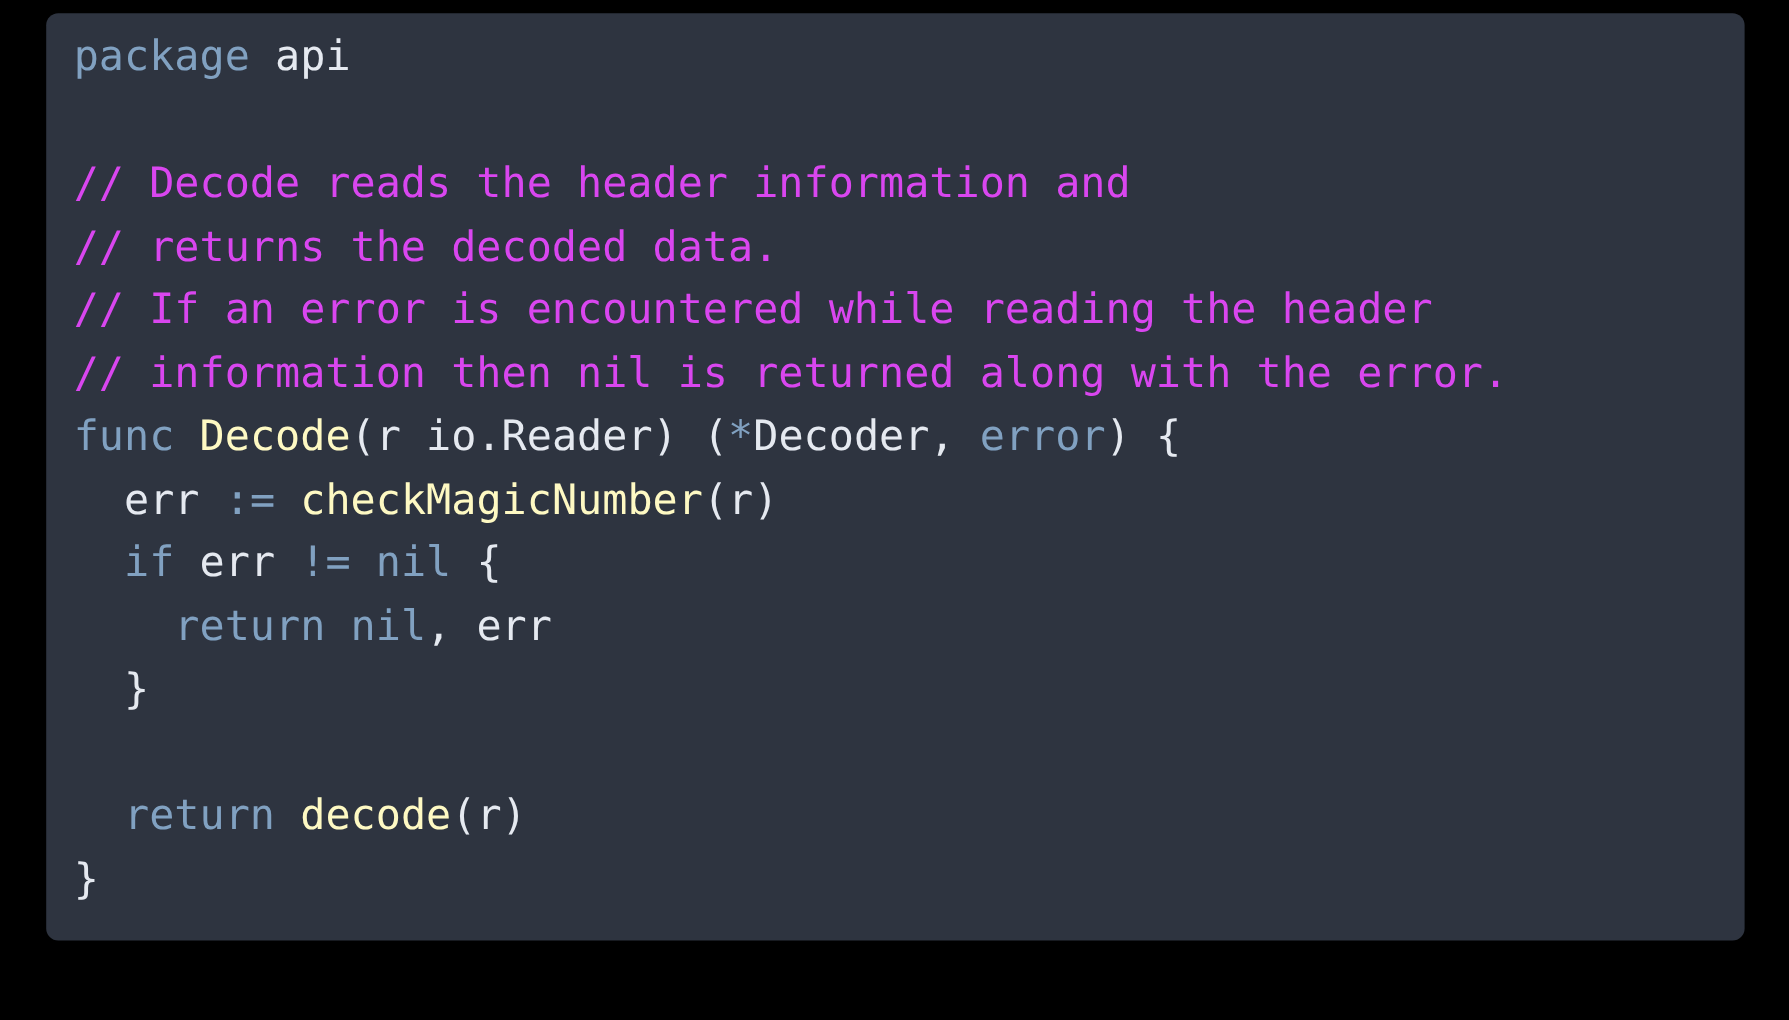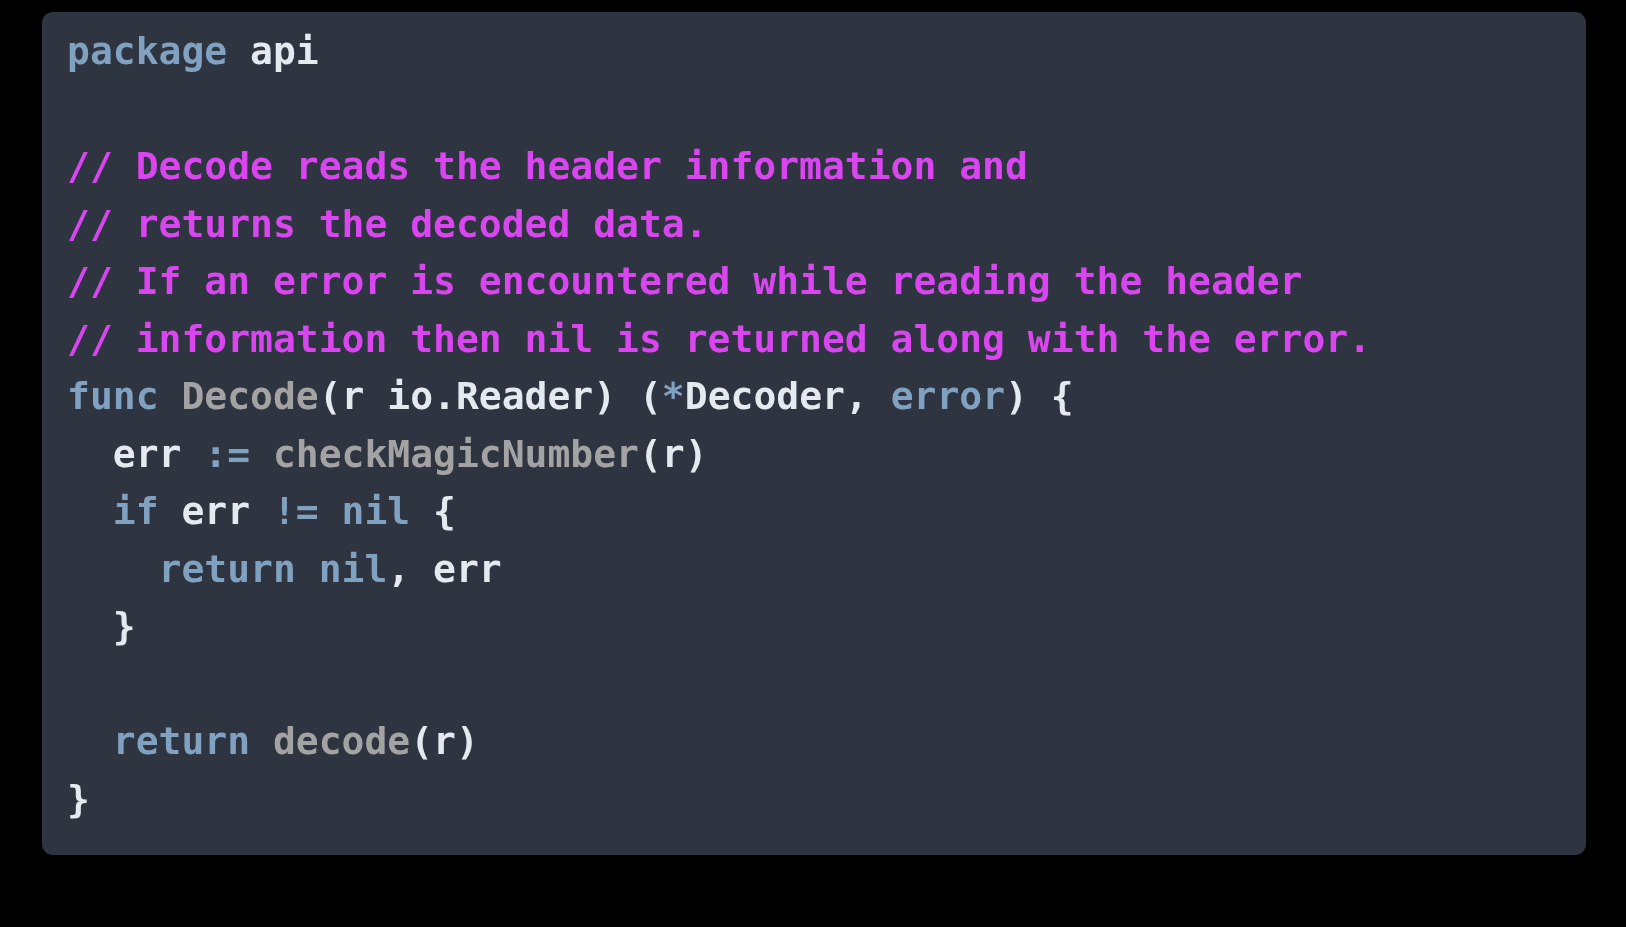--- a/index.html
+++ b/index.html
@@ -40,36 +40,36 @@
     left: 25px;
     top: 11px;
     right: 0;
     margin: 0;
     padding: 0;
     font-family: "DejaVu Sans Mono", "Liberation Mono", monospace;
     font-size: 38px;
     line-height: 57.5px;
     letter-spacing: 0px;
     white-space: pre;
-    font-weight: 700;
+    font-weight: 400;
     -webkit-font-smoothing: antialiased;
   }
 
   .ln {
     display: block;
     height: 57.5px;
     white-space: pre;
   }
   .ln.blank {
     height: 57.5px;
   }
 
   
   .tok-kw      { color: #81a1c1; }
-  .tok-fn      { color: #a3a3a3; }
+  .tok-fn      { color: #fef9c3; }
   .tok-plain   { color: #e5e9f0; }
   .tok-comment { color: #d946ef; }
 </style>
 </head>
 <body>
 
 <div id="stage">
   <div id="code-card">
     <pre id="code-block"><span class="ln"><span class="tok-kw">package</span><span class="tok-plain"> </span><span class="tok-plain">api</span></span><span class="ln blank">​</span><span class="ln"><span class="tok-comment">// Decode reads the header information and</span></span><span class="ln"><span class="tok-comment">// returns the decoded data.</span></span><span class="ln"><span class="tok-comment">// If an error is encountered while reading the header</span></span><span class="ln"><span class="tok-comment">// information then nil is returned along with the error.</span></span><span class="ln"><span class="tok-kw">func</span><span class="tok-plain"> </span><span class="tok-fn">Decode</span><span class="tok-plain">(r io.Reader) (</span><span class="tok-kw">*</span><span class="tok-plain">Decoder, </span><span class="tok-kw">error</span><span class="tok-plain">) {</span></span><span class="ln"><span class="tok-plain">  err </span><span class="tok-kw">:=</span><span class="tok-plain"> </span><span class="tok-fn">checkMagicNumber</span><span class="tok-plain">(r)</span></span><span class="ln"><span class="tok-plain">  </span><span class="tok-kw">if</span><span class="tok-plain"> err </span><span class="tok-kw">!=</span><span class="tok-plain"> </span><span class="tok-kw">nil</span><span class="tok-plain"> {</span></span><span class="ln"><span class="tok-plain">    </span><span class="tok-kw">return</span><span class="tok-plain"> </span><span class="tok-kw">nil</span><span class="tok-plain">, err</span></span><span class="ln"><span class="tok-plain">  }</span></span><span class="ln blank">​</span><span class="ln"><span class="tok-plain">  </span><span class="tok-kw">return</span><span class="tok-plain"> </span><span class="tok-fn">decode</span><span class="tok-plain">(r)</span></span><span class="ln"><span class="tok-plain">}</span></span></pre>
   </div>

